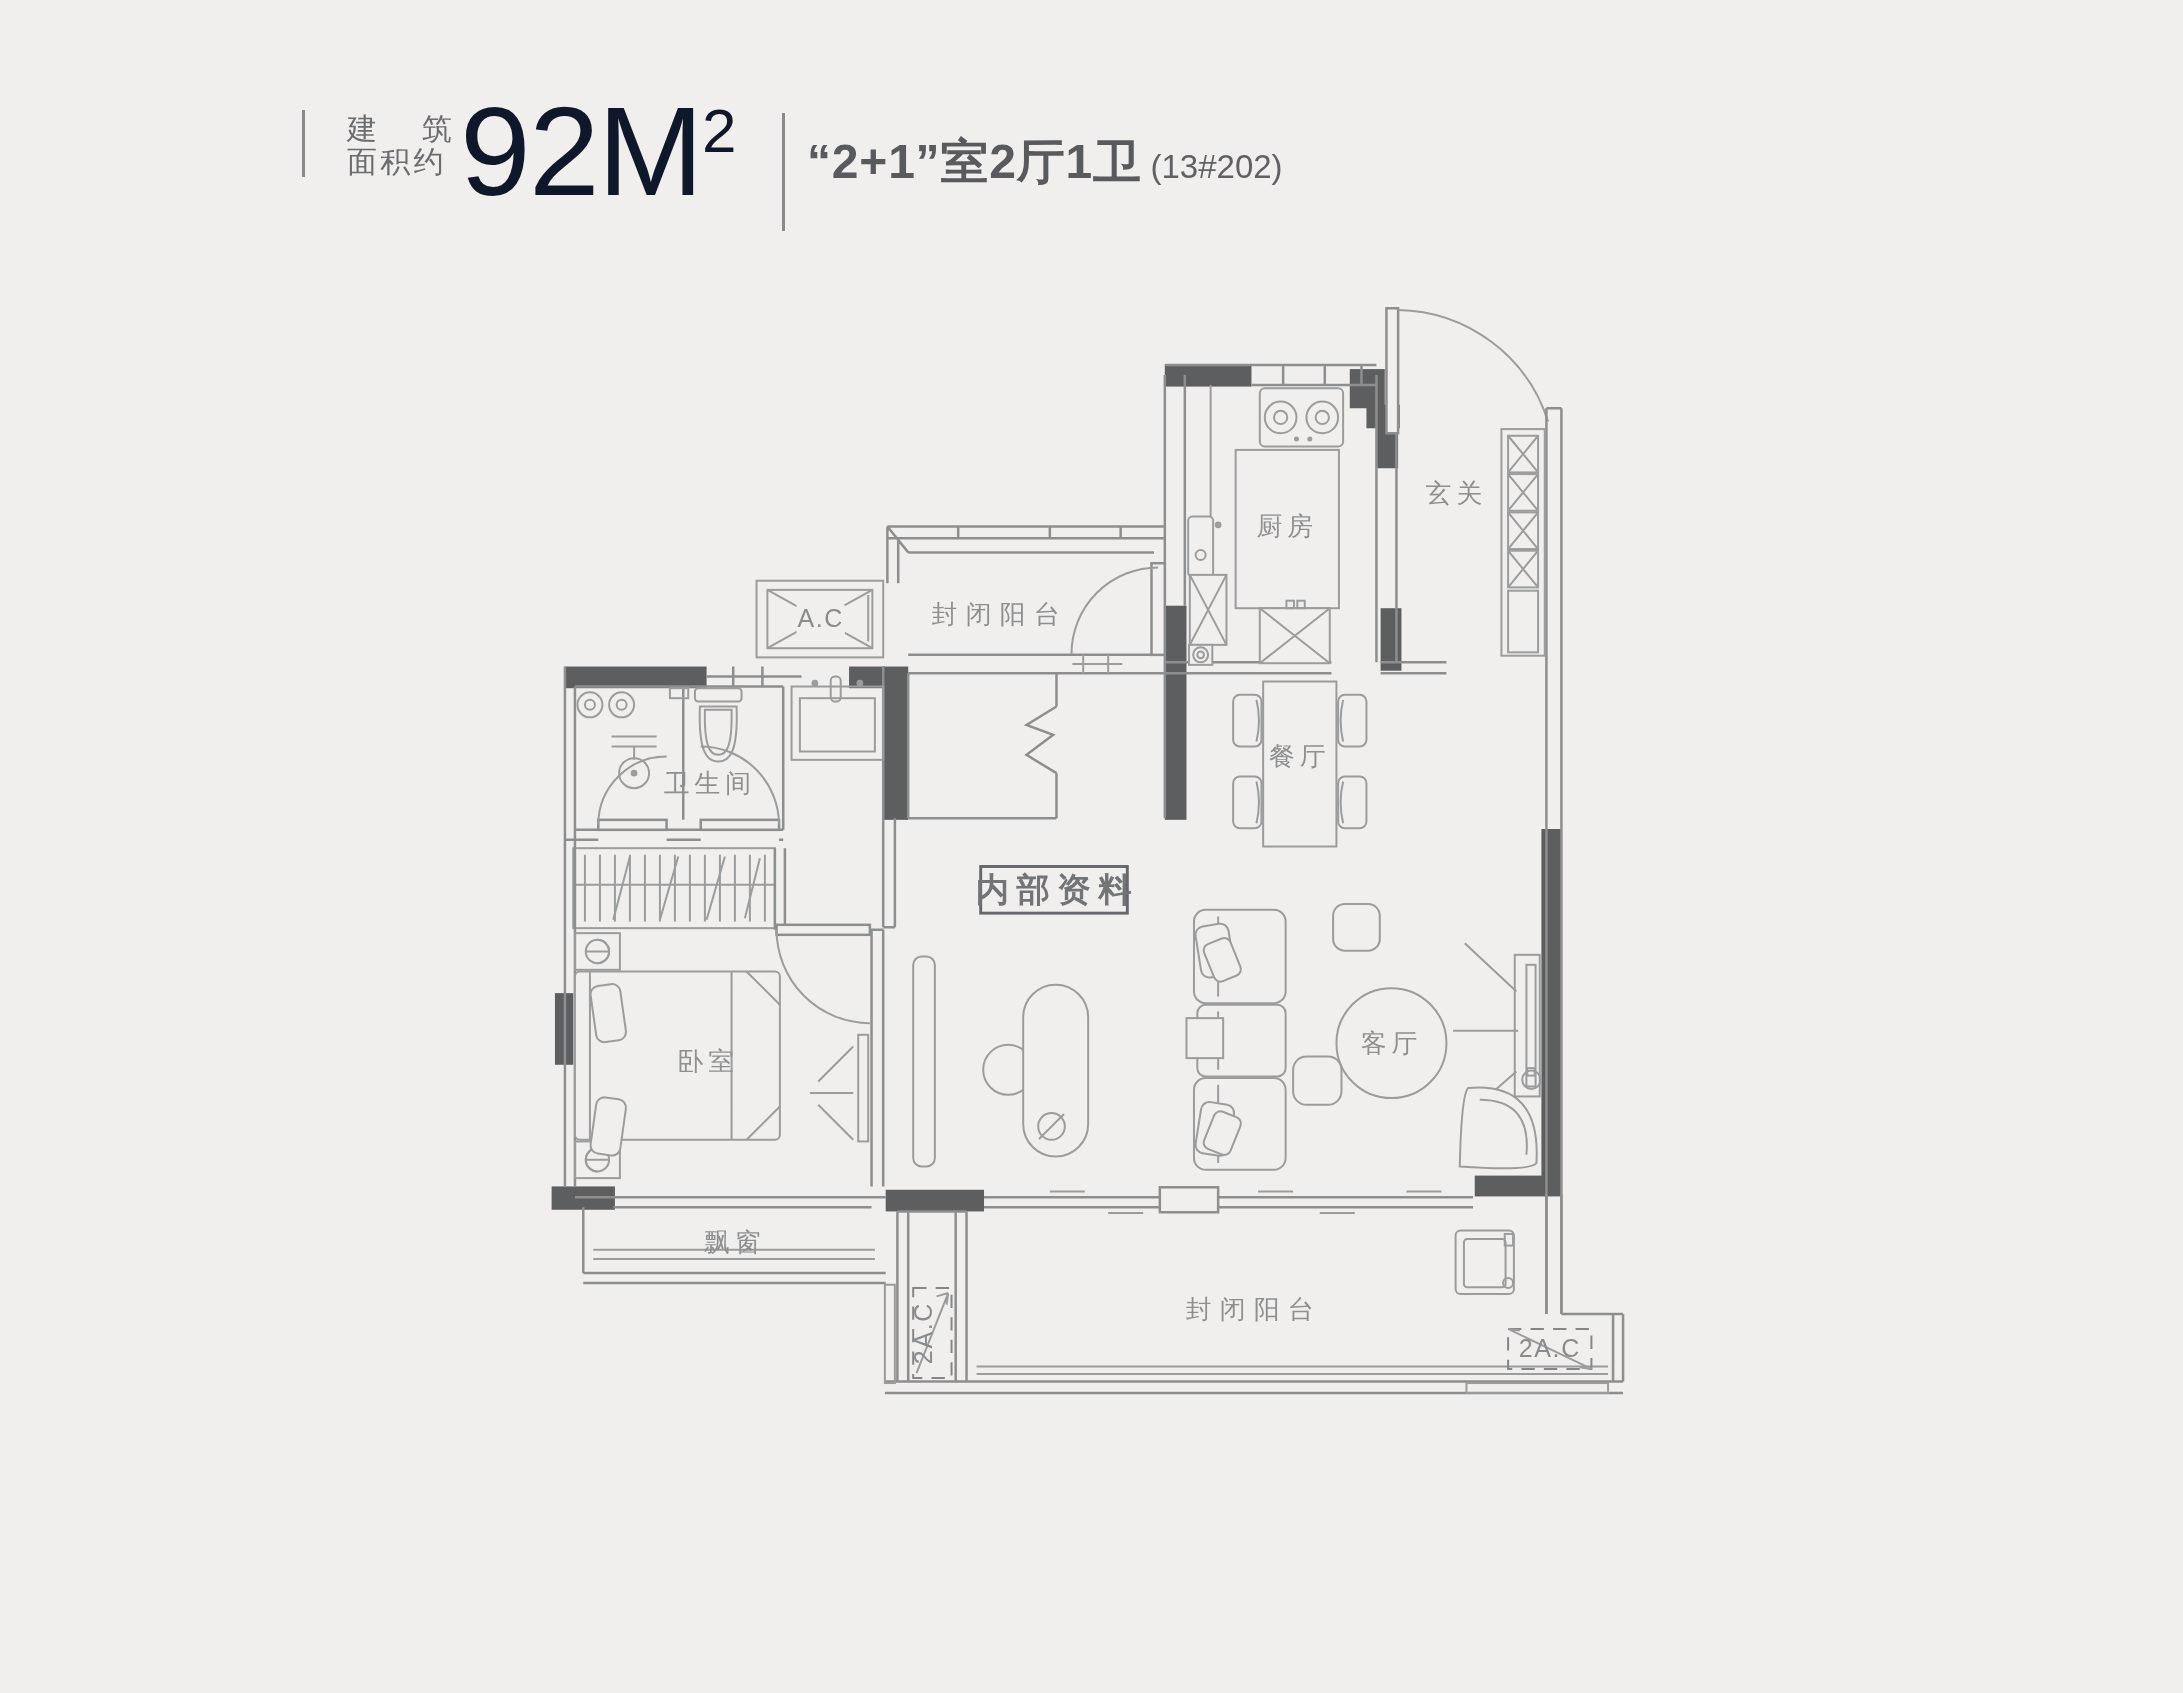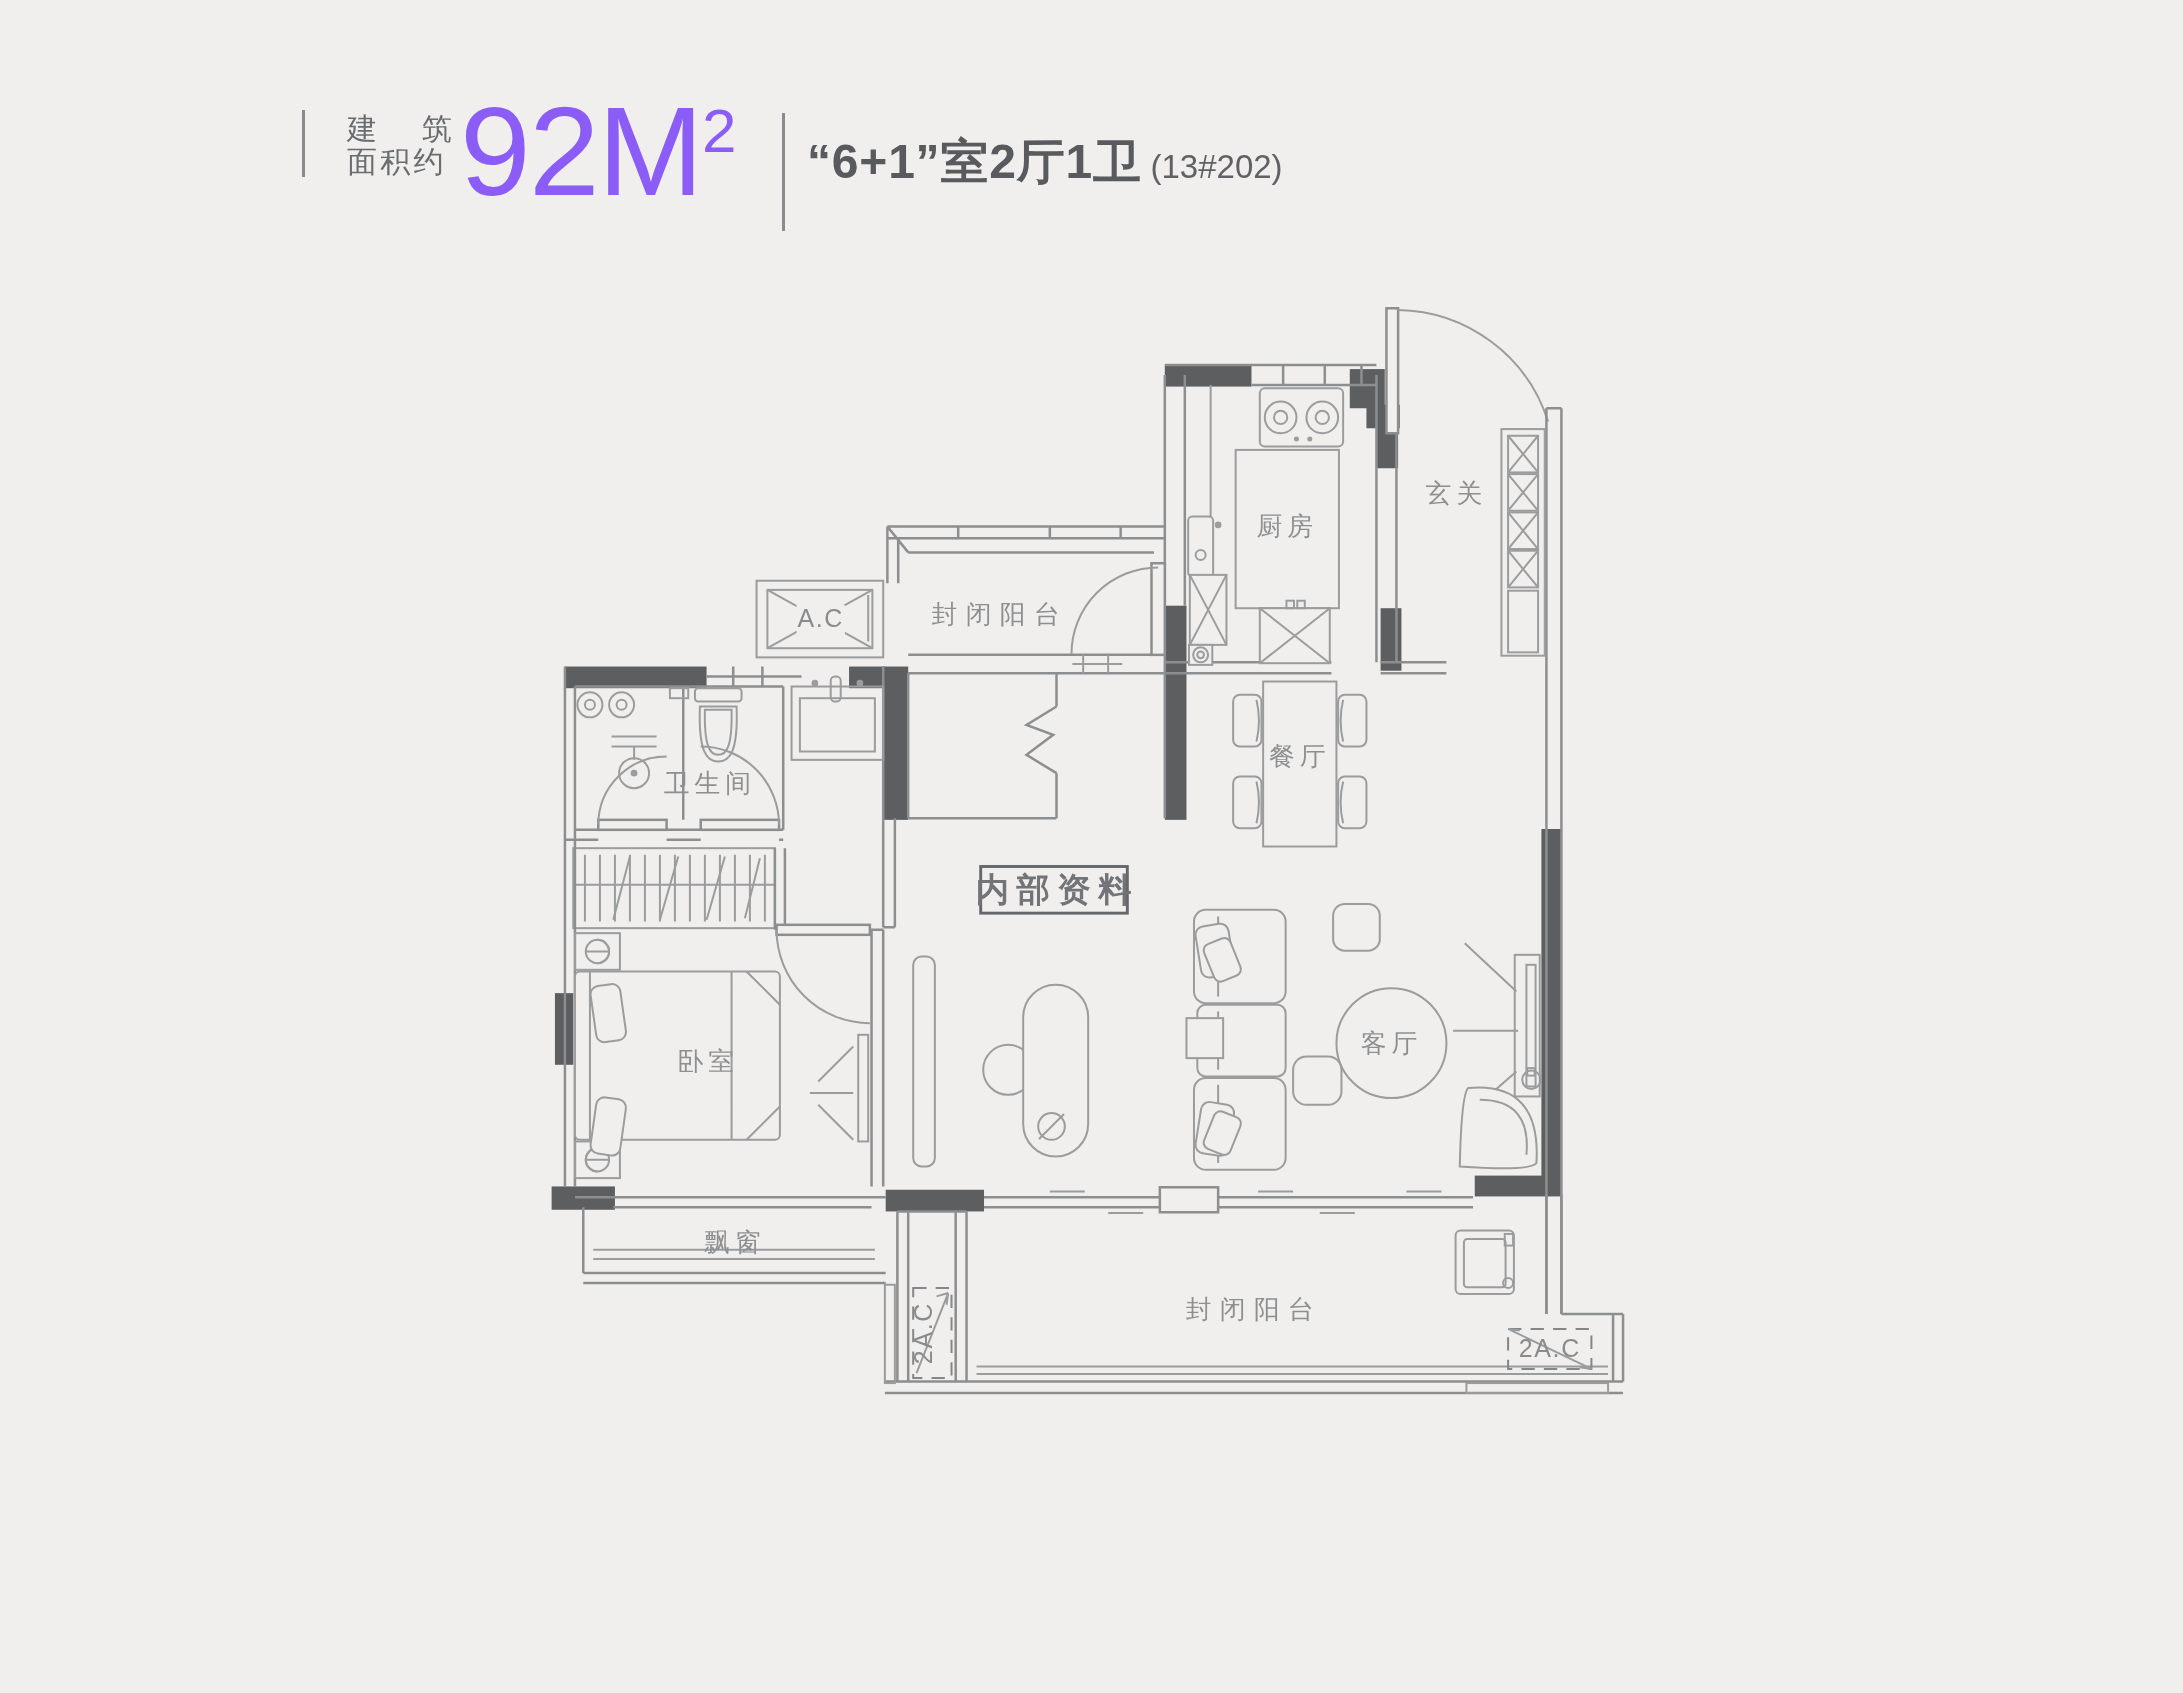--- a/index.html
+++ b/index.html
@@ -6,21 +6,21 @@
   .page{position:relative;width:2183px;height:1693px;background:#f0efed;overflow:hidden;
         font-family:"Liberation Sans",sans-serif;}
   
   .hdr{position:absolute;left:0;top:0;width:100%;height:250px;}
   .hdr-title{position:absolute;left:110px;top:98px;font-size:82px;font-weight:700;
              font-family:"DejaVu Serif","Liberation Serif",serif;color:#55565a;letter-spacing:10px;}
   .hdr-div1{position:absolute;left:302px;top:110px;width:2.5px;height:67px;background:#8a8b8e;}
   .area-label{position:absolute;left:347px;top:113px;width:105px;color:#6b6c70;font-size:30px;line-height:32.5px;}
   .area-label .l1{display:flex;justify-content:space-between;}
   .area-label .l2{letter-spacing:3.3px;}
-  .area-value{position:absolute;left:460px;top:88px;color:#8b5cf6;font-size:127px;line-height:127px;
+  .area-value{position:absolute;left:460px;top:88px;color:#0f172a;font-size:127px;line-height:127px;
               font-weight:400;letter-spacing:-1.7px;}
   .area-value sup{font-size:62px;vertical-align:super;line-height:0;letter-spacing:0;}
   .hdr-div2{position:absolute;left:782px;top:113px;width:2.5px;height:118px;background:#8a8b8e;}
   .layout-line{position:absolute;left:807px;top:130px;color:#595a5e;}
   .layout-line .rooms{font-size:48px;font-weight:600;letter-spacing:0.8px;}
   .layout-line .unit{font-size:33px;font-weight:400;margin-left:5px;color:#606165;}
   
   svg.plan{position:absolute;left:0;top:0;}
   .w  {fill:none;stroke:#8d8e90;stroke-width:3;}
   .t  {fill:none;stroke:#9b9c9e;stroke-width:2.4;}
@@ -44,21 +44,21 @@
     <div class="area-label">
       <div class="l1">
         <span>建</span>
         <span>筑</span>
       </div>
       <div class="l2">面积约</div>
     </div>
     <div class="area-value"><span>92M</span><sup>2</sup></div>
     <div class="hdr-div2"></div>
     <div class="layout-line">
-      <span class="rooms">“6+1”室2厅1卫</span>
+      <span class="rooms">“2+1”室2厅1卫</span>
       <span class="unit">(13#202)</span>
     </div>
   </div>
 
   <svg class="plan" width="2183" height="1693" viewBox="0 0 2620 2032">
 
     <g>
       <rect class="dk" x="1398" y="438" width="104" height="26"></rect>
       <rect class="dk" x="1620" y="443" width="42" height="47"></rect>
       <rect class="dk" x="1640" y="486" width="40" height="28"></rect>

